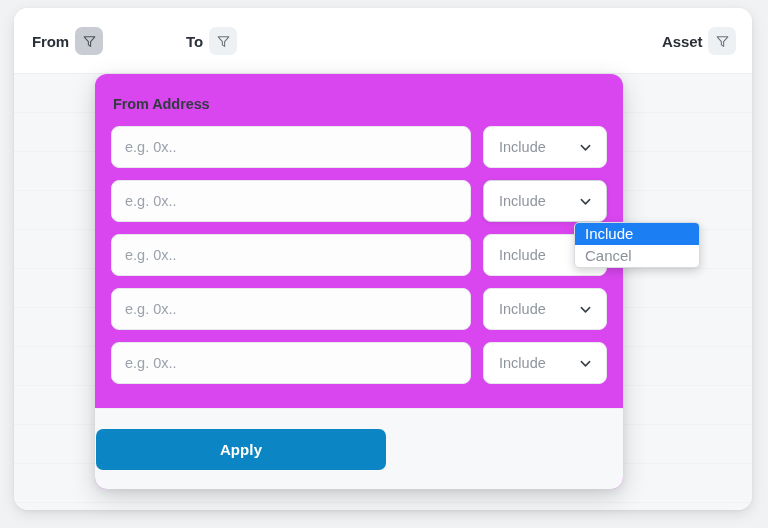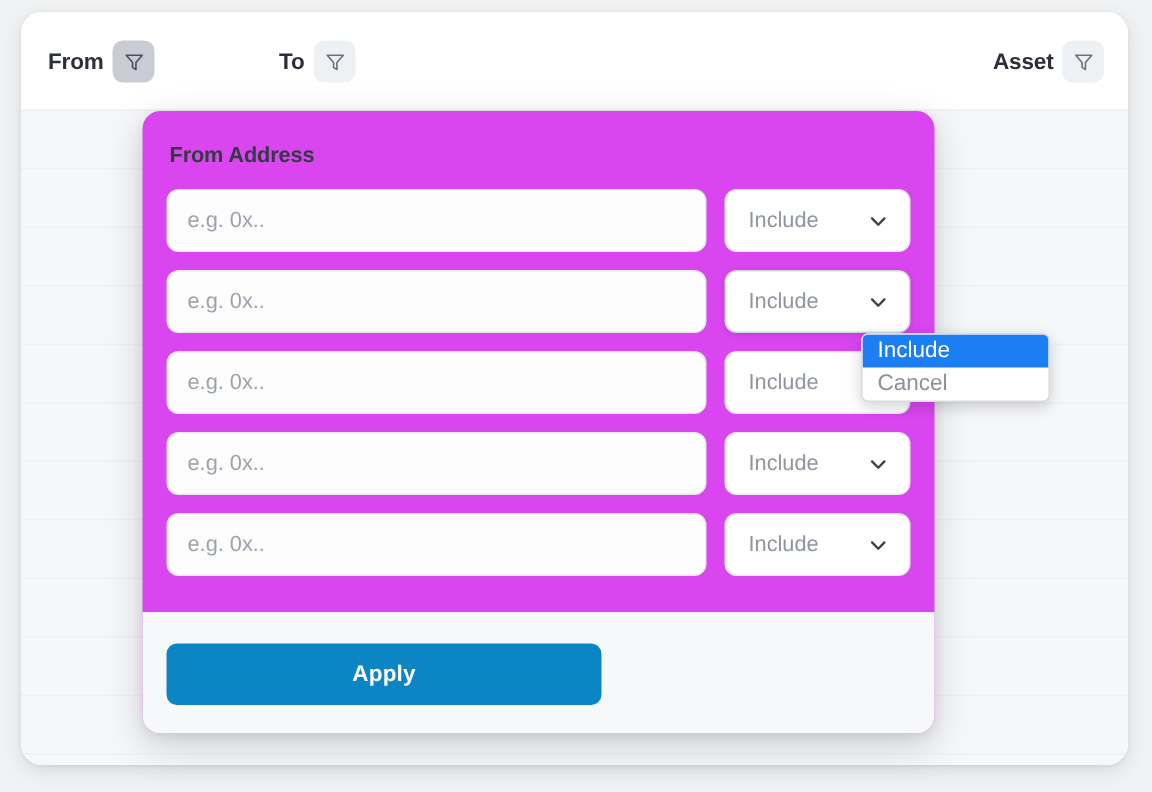--- a/index.html
+++ b/index.html
@@ -193,21 +193,21 @@
     left: 0;
     bottom: 0;
     width: 100%;
     height: 81px;
     background: #f7f8fa;
     border-top: 1px solid #eef0f2;
     border-radius: 0 0 12px 12px;
     display: flex;
     align-items: center;
     box-sizing: border-box;
-    padding: 0 16px;
+    padding: 0 1px;
   }
   #apply-button {
     width: 290px;
     height: 41px;
     background: #0c85c4;
     color: #ffffff;
     border: none;
     border-radius: 7px;
     font-family: "Liberation Sans", sans-serif;
     font-size: 15px;

